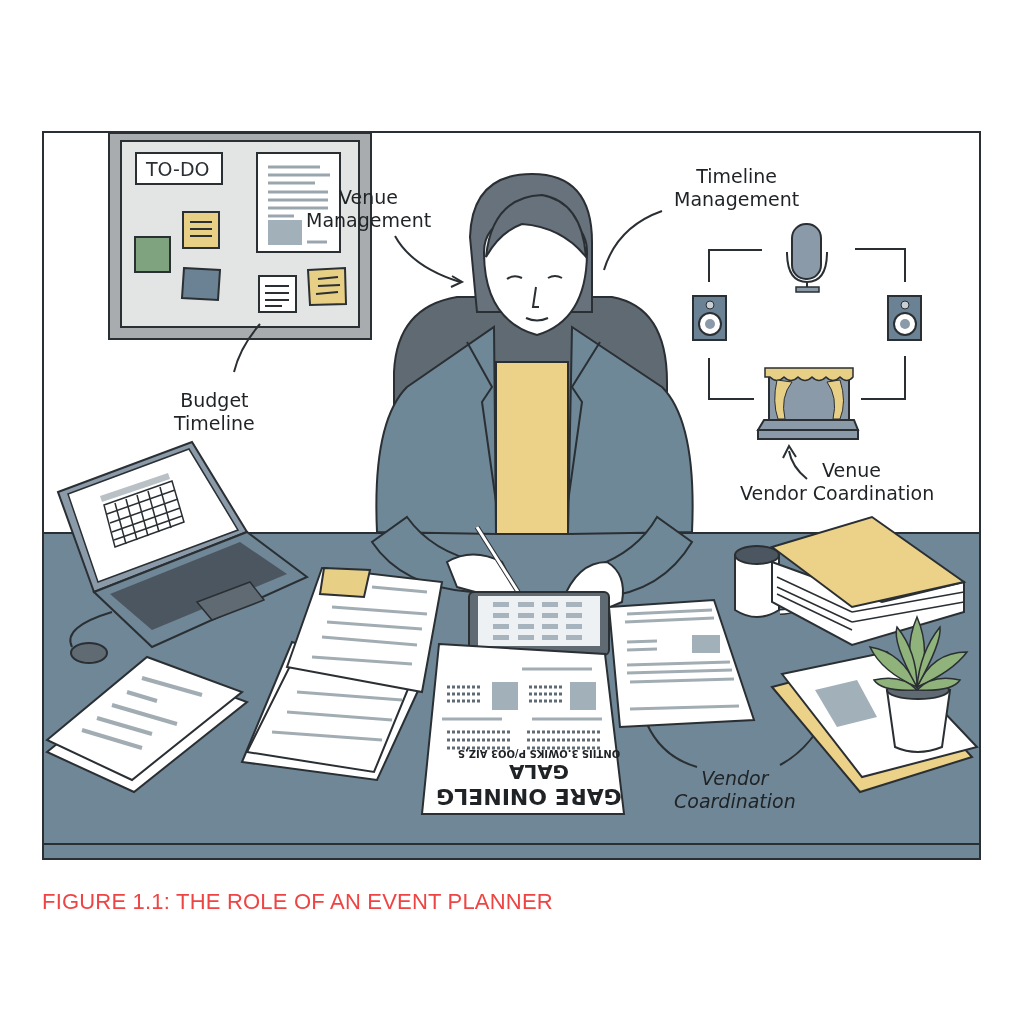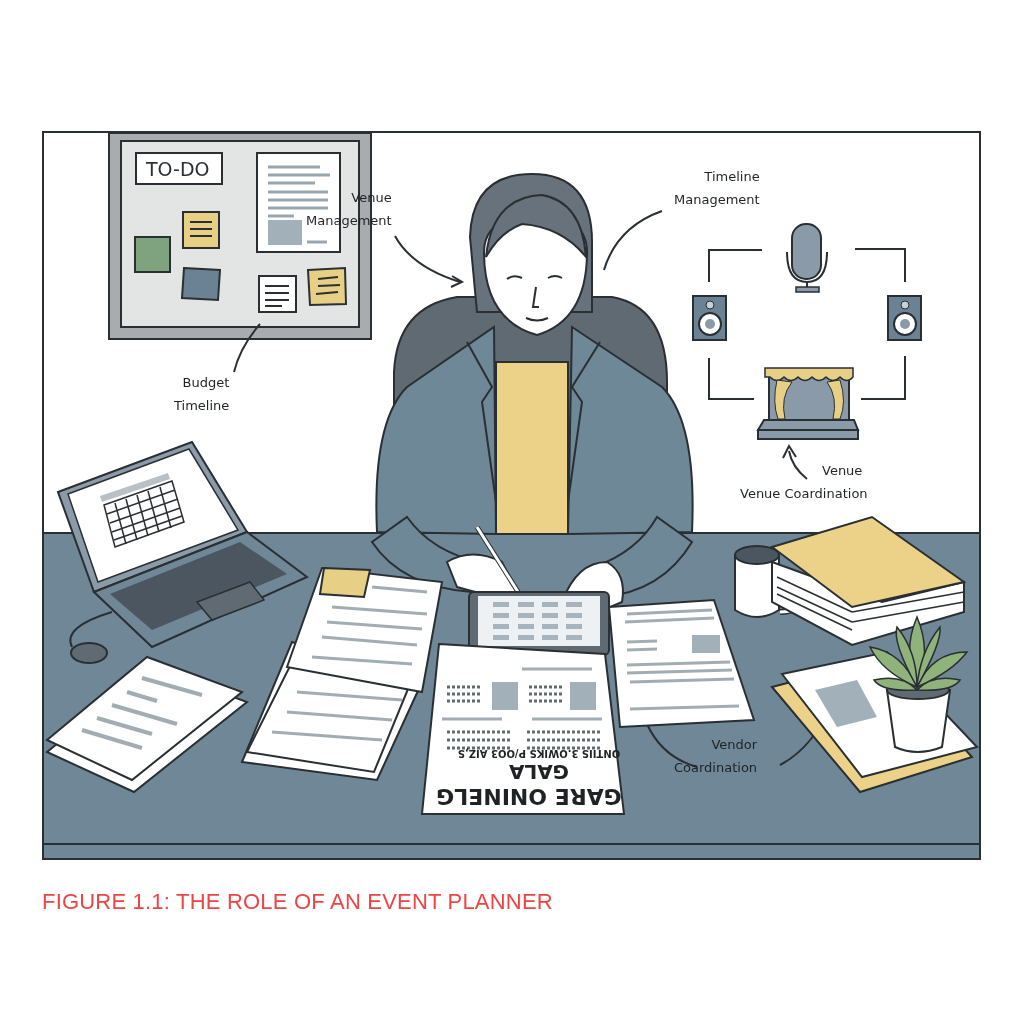--- a/index.html
+++ b/index.html
@@ -1,22 +1,22 @@
 <!DOCTYPE html>
 <html><head>
   <meta charset="utf-8">
   <style>
     html, body { margin: 0; padding: 0; background: #ffffff; }
     body { width: 1024px; height: 1024px; position: relative; overflow: hidden;
            font-family: "DejaVu Sans", "Liberation Sans", sans-serif; }
     .frame { position: absolute; left: 42px; top: 131px; width: 939px; height: 729px;
              border: 2px solid #2a2f33; box-sizing: border-box; overflow: hidden; background: #a3a3a3; }
     .scene { position: absolute; left: 0; top: 0; }
-    .label { position: absolute; font-size: 13px; line-height: 23px; color: #1f2326;
-             text-align: right; white-space: nowrap; }
+    .label { position: absolute; font-size: 19px; line-height: 23px; color: #1f2326;
+             text-align: center; white-space: nowrap; }
     .caption { position: absolute; left: 42px; top: 889px; font-size: 22px; letter-spacing: 0.2px;
                color: #ef4444; font-family: "Liberation Sans", "DejaVu Sans", sans-serif; }
     .todo { position: absolute; font-size: 19px; color: #2a2f33; }
     .gala { position: absolute; font-weight: bold; color: #1f2326; transform: rotate(180deg);
             white-space: nowrap; text-align: center; }
   </style>
 </head>
 <body>
 
 <div class="frame">
@@ -312,29 +312,29 @@
   <div class="label" style="left:262px; top:53px;">
     <div>Venue</div>
     <div>Management</div>
   </div>
 
   <div class="label" style="left:630px; top:32px;">
     <div>Timeline</div>
     <div>Management</div>
   </div>
 
-  <div class="label" style="left:130px; top:238px;">
+  <div class="label" style="left:130px; top:256px;">
     <div>Budget</div>
     <div>Timeline</div>
   </div>
 
   <div class="label" style="left:778px; top:326px;">Venue</div>
-  <div class="label" style="left:696px; top:349px;">Venue Coardination</div>
-
-  <div class="label" style="left:630px; top:600px;">
+  <div class="label" style="left:696px; top:349px;">Vendor Coardination</div>
+
+  <div class="label" style="left:630px; top:634px;font-style:italic;">
     <div>Vendor</div>
     <div>Coardination</div>
   </div>
 
   <div class="gala" style="left:410px; top:615px; font-size:10px; width:170px;">ONTIIS 3.OWIKS P/OO3 AIZ,S</div>
   <div class="gala" style="left:410px; top:627px; font-size:20px; width:170px;">GALA</div>
   <div class="gala" style="left:385px; top:651px; font-size:22px; width:200px;">GARE ONINELG</div>
 </div>
 
 <div class="caption">FIGURE 1.1: THE ROLE OF AN EVENT PLANNER</div>

